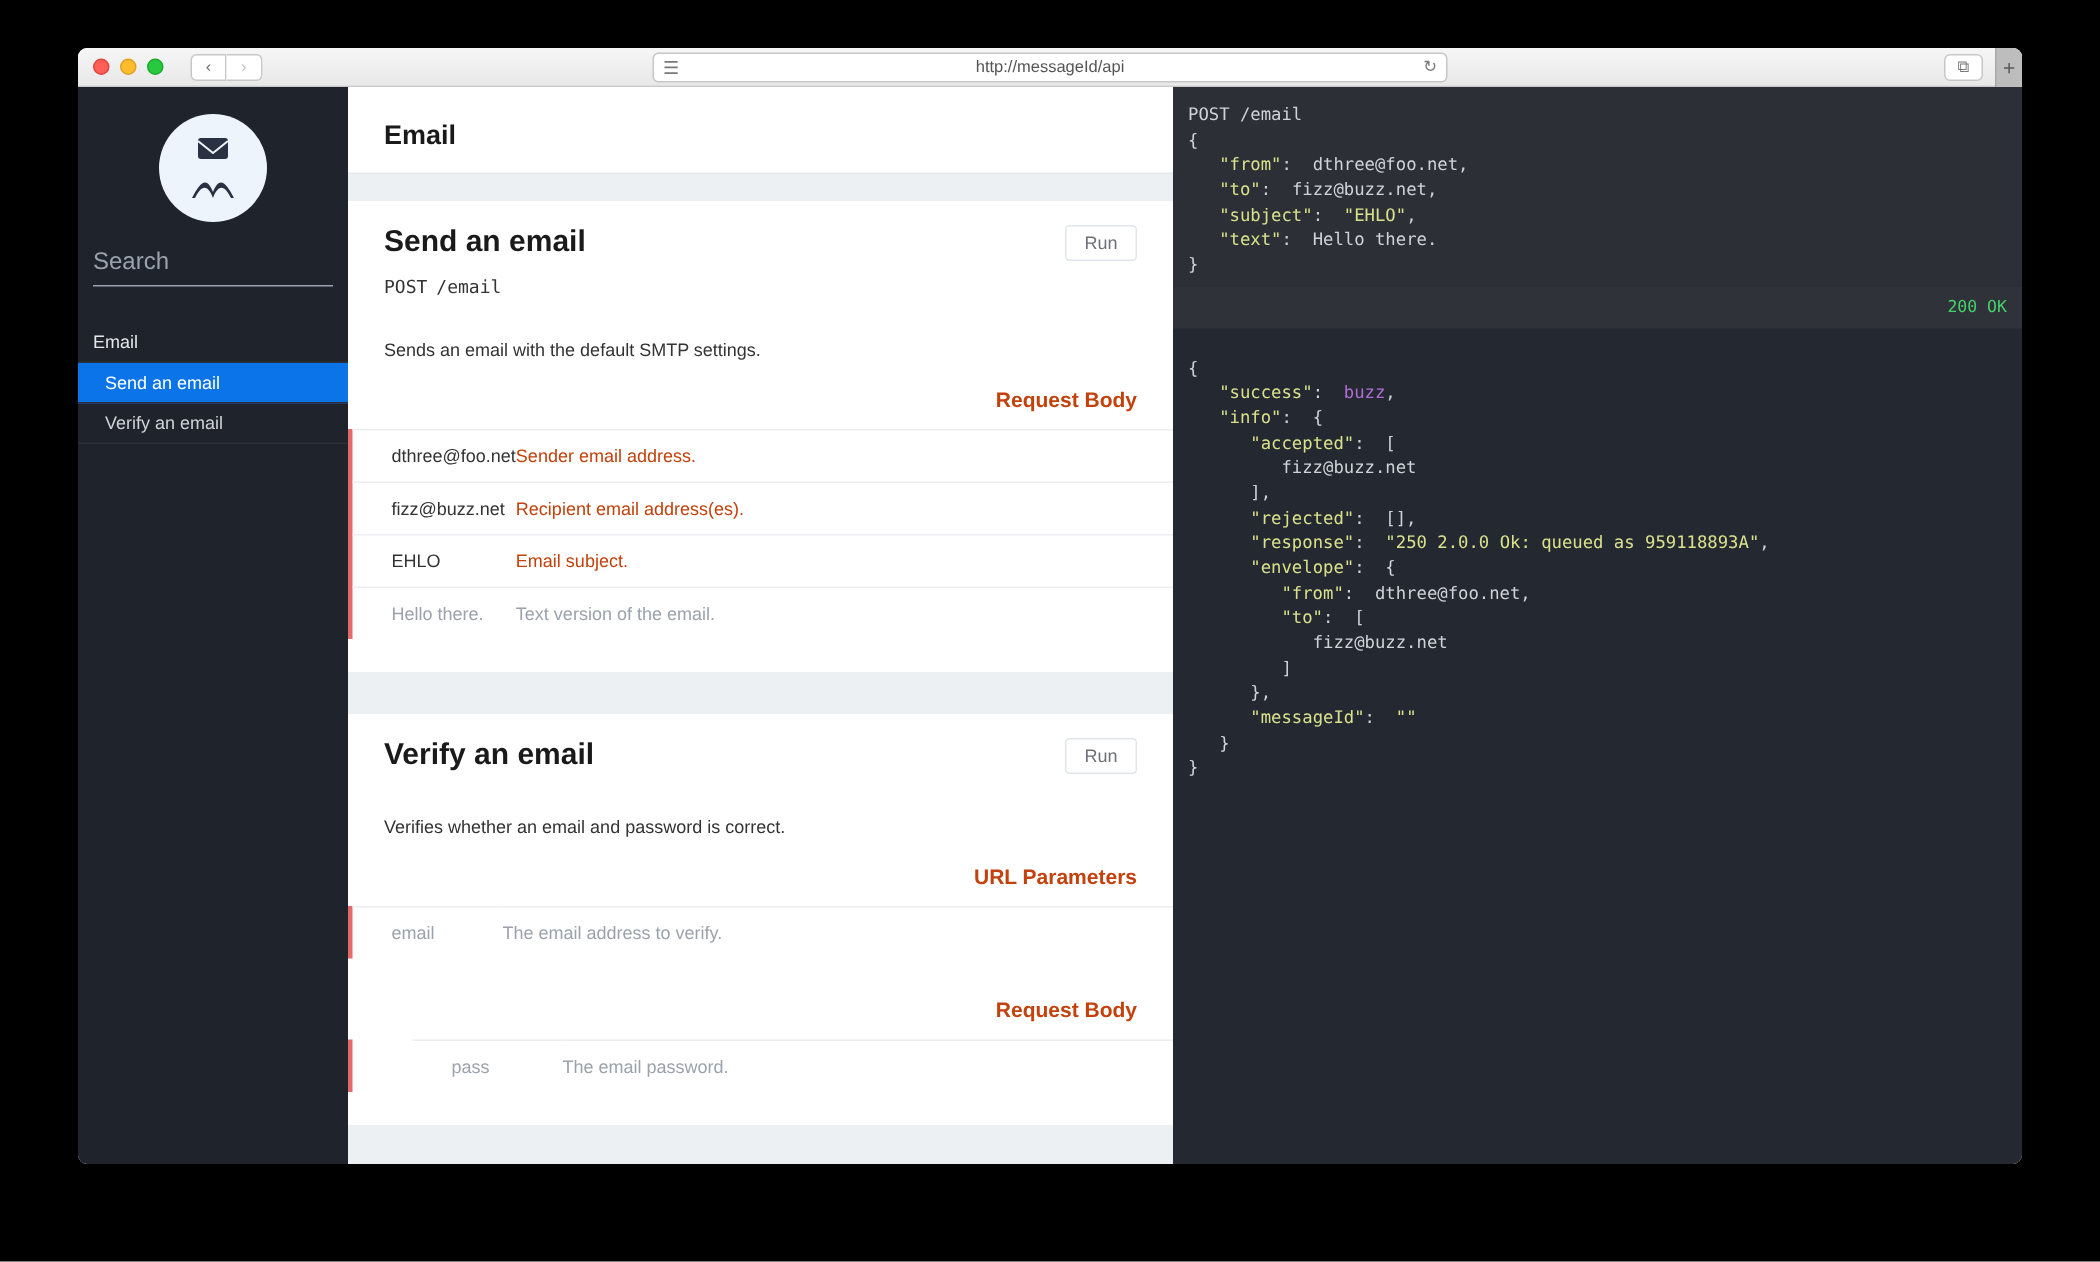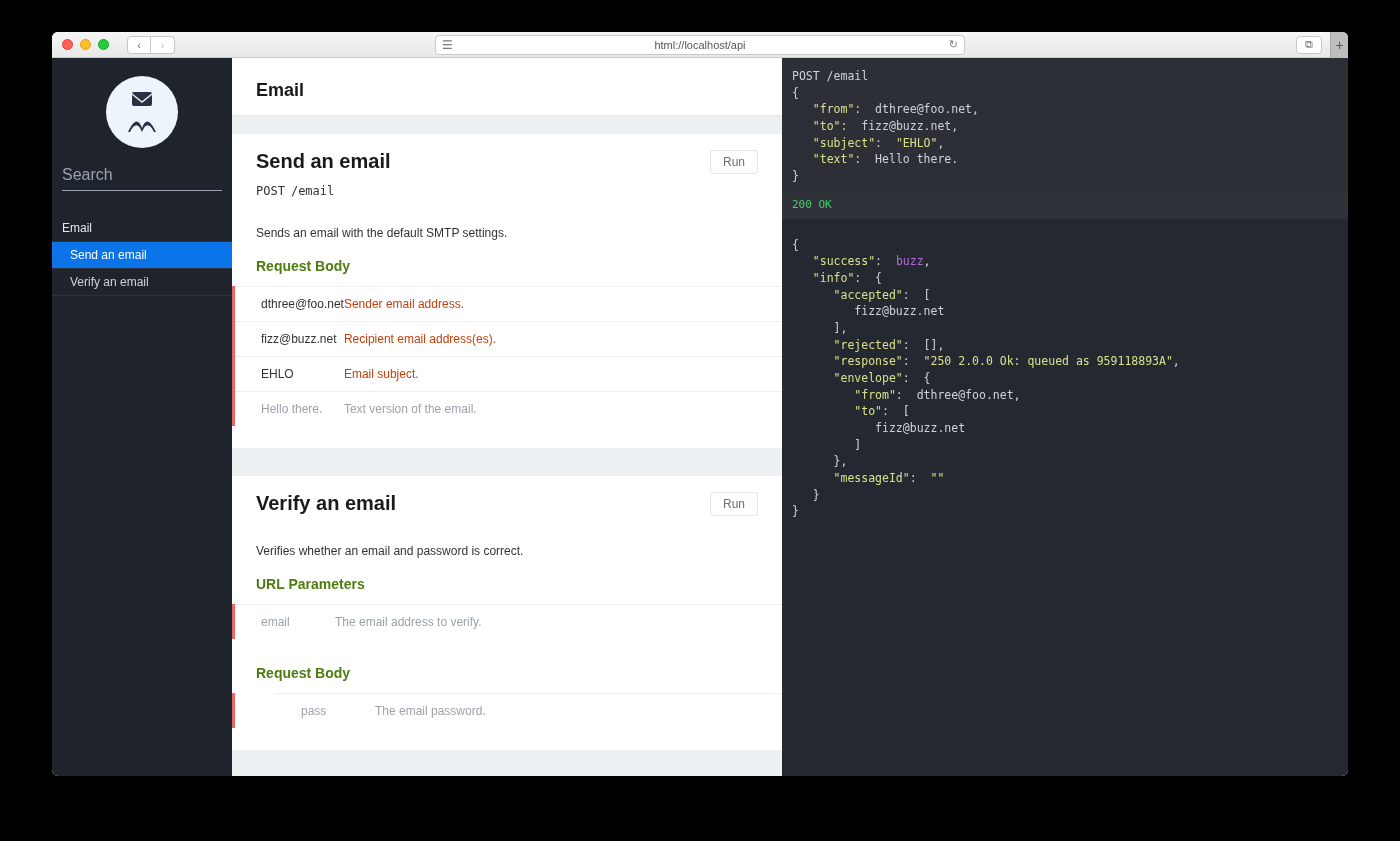--- a/index.html
+++ b/index.html
@@ -89,40 +89,40 @@
   .endpoint { background:#fff; padding:16px 24px 22px; }
   .ep-title-row { display:flex; justify-content:space-between; align-items:flex-start; }
   .ep-title { font-size:20px; font-weight:600; color:#1a1a1a;}
   .run-btn {
     padding:4px 12px; border:1px solid #e2e5e9; background:#fff; border-radius:3px;
     font-size:12px; color:#6b6f77; cursor:pointer;
   }
   .ep-route { font-family: "SFMono-Regular", Menlo, Consolas, monospace; font-size:12px; color:#333; margin-top:10px;}
   .ep-route span.path { color:#333; margin-left:6px;}
   .ep-desc { font-size:12px; color:#333; margin:28px 0 18px;}
-  .subhdr { font-size:14px; font-weight:600; color:#4d7c0f; margin:10px 0 12px;}
+  .subhdr { font-size:14px; font-weight:600; color:#c2410c; margin:10px 0 12px;text-align:right;}
   .paramtable { width:100%; border-collapse:collapse; font-size:12px;}
   .paramtable tr { border-top:1px solid #eceef1; }
   .paramtable tr:last-child td { color:#9ca2ab;}
   .paramtable td { padding:10px 0; vertical-align:top;}
   .paramtable td.key { width:100px; color:#333;}
   .paramtable td.key.unfilled { color:#9ca2ab;}
   .paramtable td.desc { color:#c2410c;}
   
   .code {
     flex:1; background:#242831; color:#cfd3d9; font-family:"SFMono-Regular", Menlo, Consolas, monospace; font-size:11.5px; line-height:1.45;
     overflow-y:auto;
   }
   .code .req { background:#2c2f36; padding:10px 10px 6px;}
   .code .line { white-space:pre;}
   .k-key { color:#d9e18b;}
   .k-str { color:#d9e18b;}
   .k-bool { color:#b26cd4;}
   .status {
-    background:#2f3239; color:#45d06b; padding:6px 10px; font-size:11px;
+    background:#2f3239; color:#45d06b; padding:6px 10px; font-size:11px;text-align:right;
   }
   .resp { padding:18px 10px;}
   .actual-endpoint { border-top:0; }
   .table-wrap { margin-left:-24px; margin-right:-24px;}
   .table-wrap table td:first-child{ padding-left:26px;}
   .row-split{ border-top:1px solid #eceef1;}
   .filled-row td.key{ color:#333;}
   .unfilled-row td.key{ color:#9ca2ab;}
 </style>
 </head>
@@ -135,21 +135,21 @@
       <div class="tl red"></div>
       <div class="tl yel"></div>
       <div class="tl grn"></div>
     </div>
     <div class="navbtns">
       <div class="navbtn">‹</div>
       <div class="navbtn">›</div>
     </div>
     <div class="urlbar">
       <span class="sidebar-ico">☰</span>
-      <span>html://localhost/api</span>
+      <span>http://messageId/api</span>
       <span class="reload-ico">↻</span>
     </div>
     <div class="right-chrome">
       <div class="tabsbtn">⧉</div>
       <div class="addtab">+</div>
     </div>
   </div>
 
   <div class="app">
 

